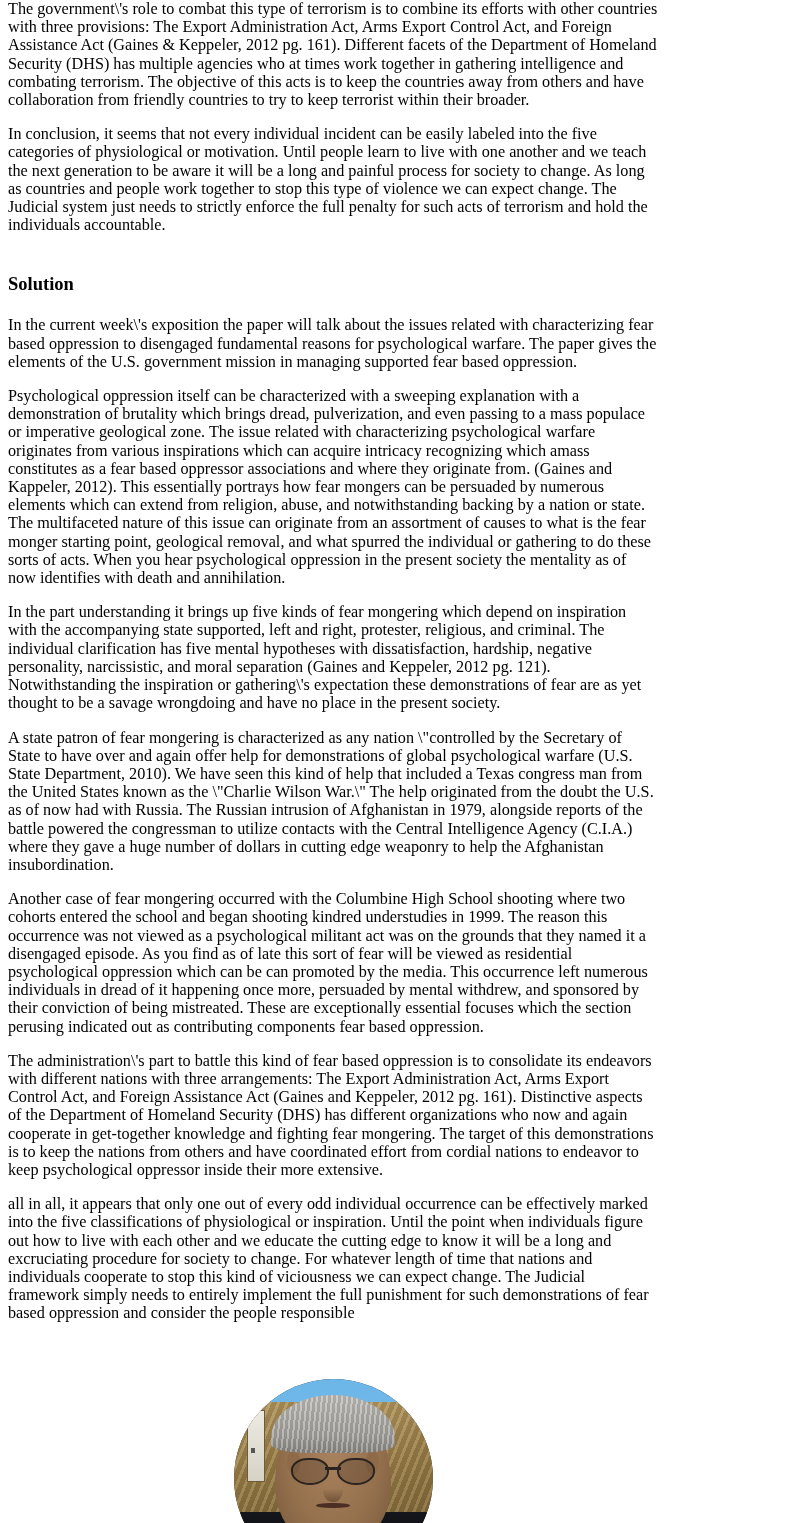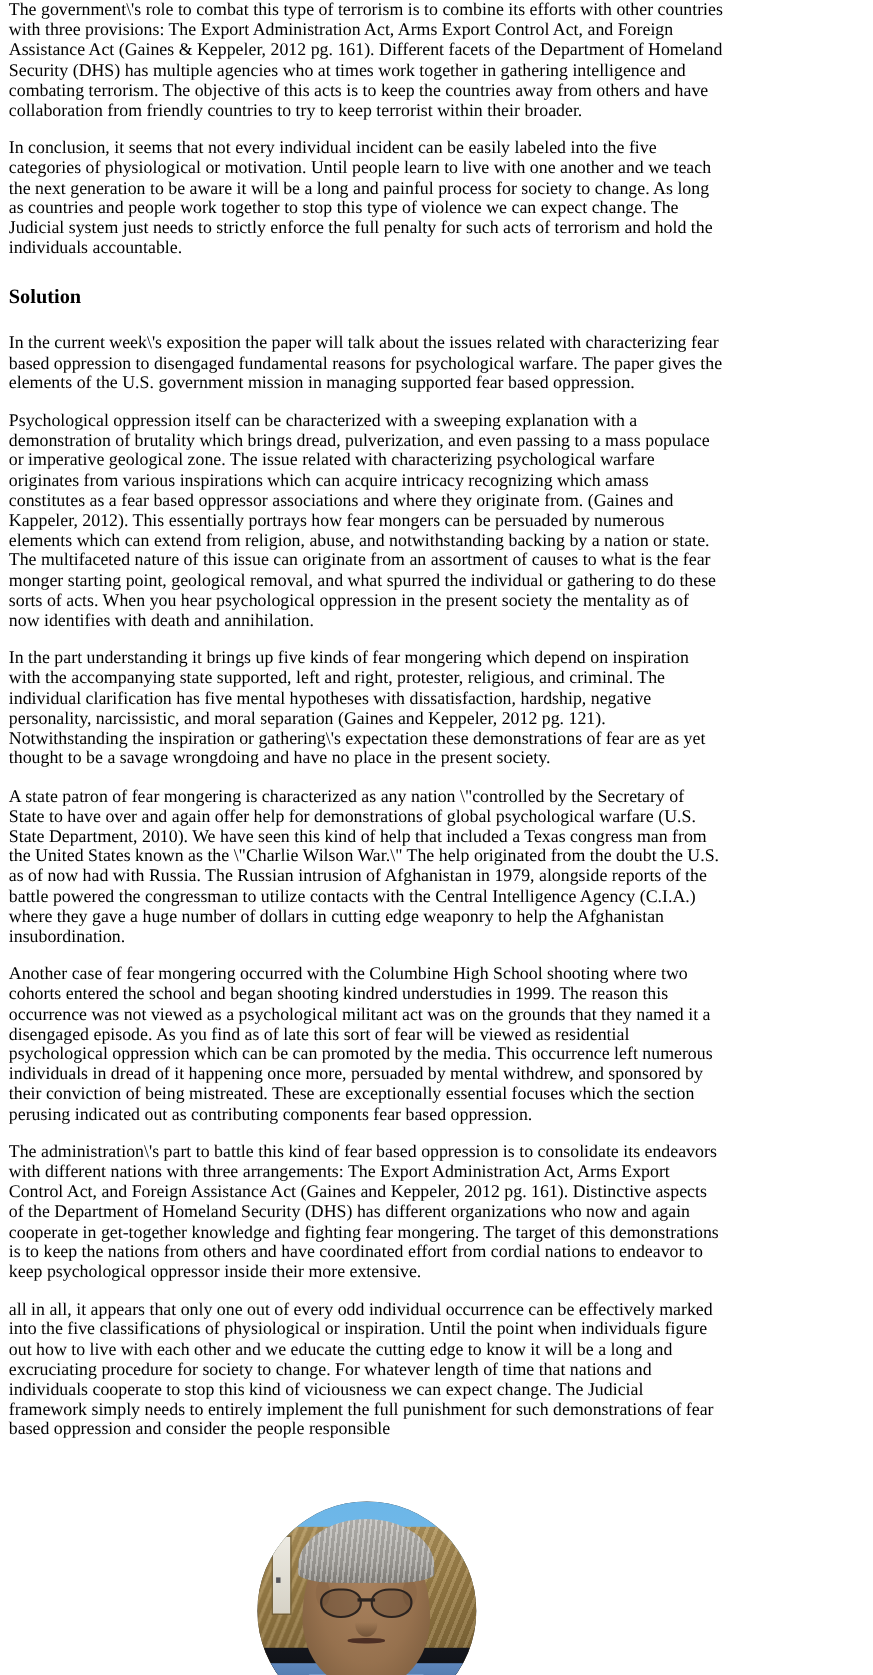--- a/index.html
+++ b/index.html
@@ -28,21 +28,21 @@
     color: #000000;
     letter-spacing: 0.01px;
   }
   .para:last-of-type { margin-bottom: 0; }
 
   h2.section-heading {
     font-family: "Liberation Serif", "DejaVu Serif", serif;
     font-size: 18.5px;
     font-weight: bold;
     line-height: 20px;
-    margin: 26px 0 22px 0;
+    margin: 40px 0 22px 0;
     color: #000000;
   }
 
   
   .avatar-wrap {
     margin-top: 56px;
     display: flex;
     justify-content: center;
     align-items: center;
   }

